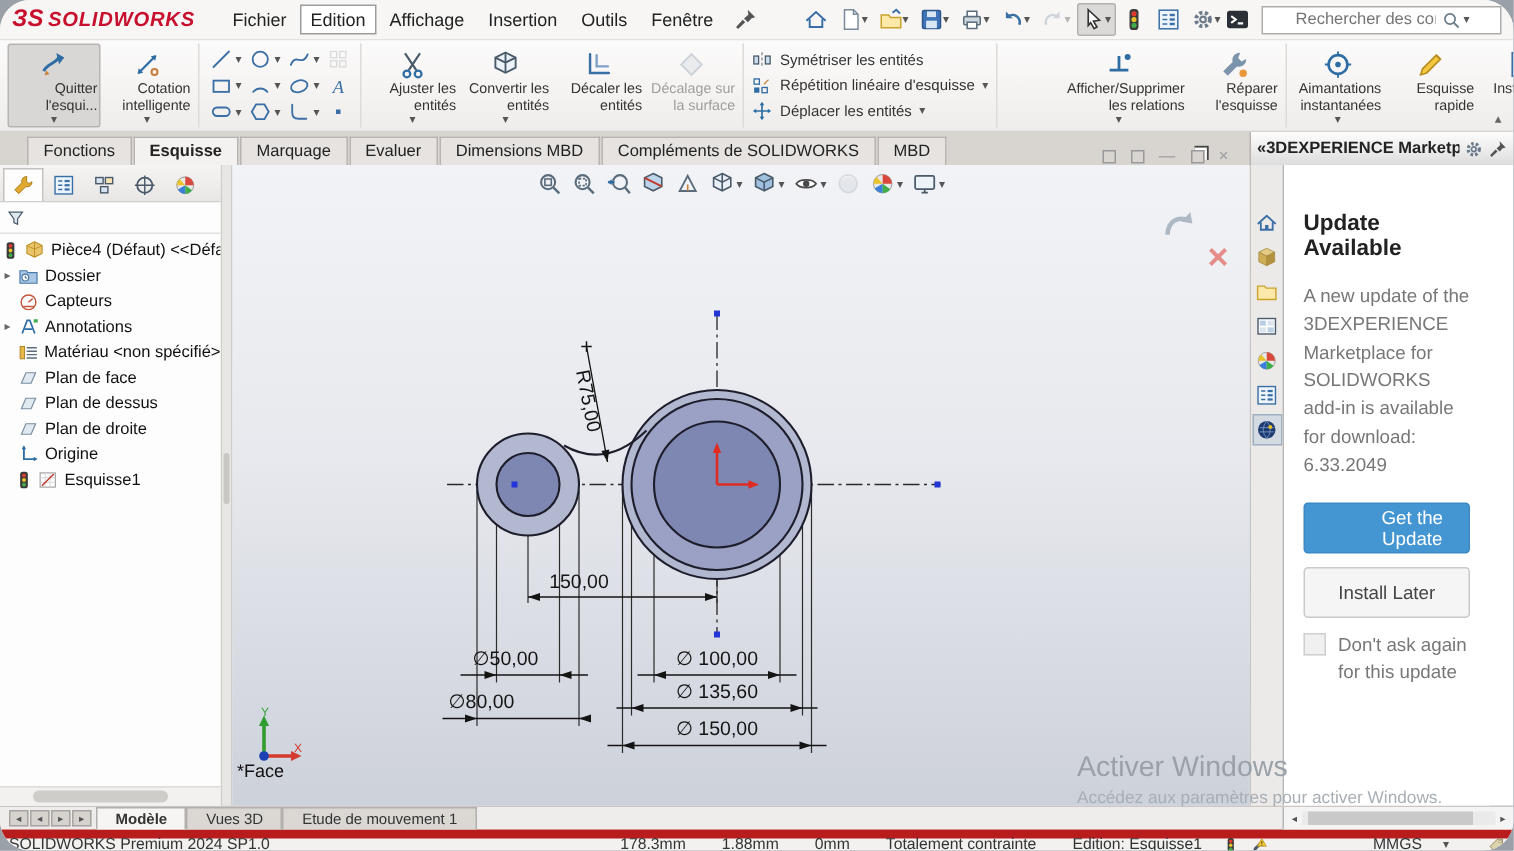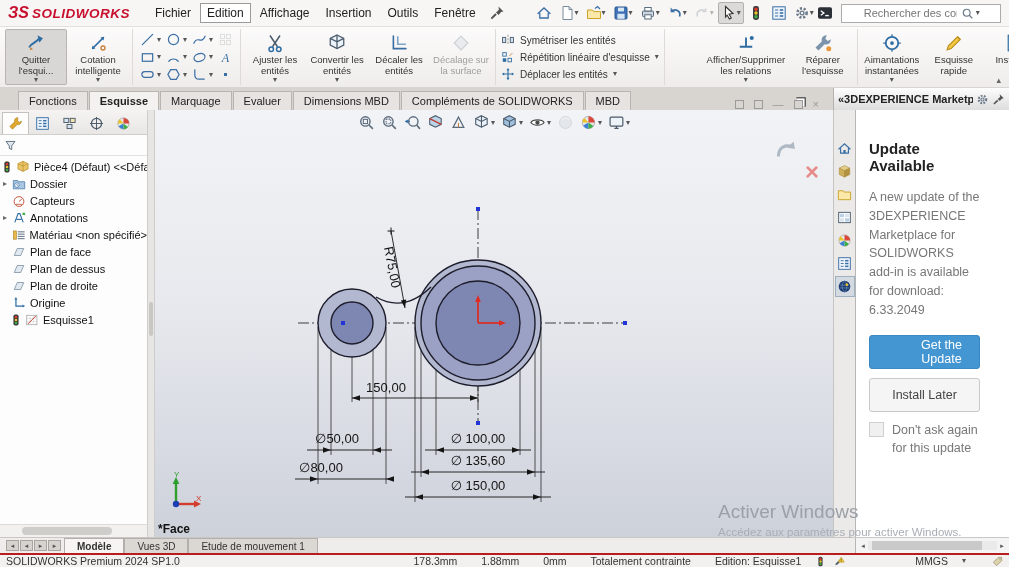--- a/index.html
+++ b/index.html
@@ -1,17 +1,17 @@
 <!DOCTYPE html>
 <html><head>
 <meta charset="utf-8">
 <style>
   html,body{margin:0;padding:0;background:#9aa0a8;}
   .app{position:relative;width:1009px;height:567px;background:#fff;overflow:hidden;
-       font-family:"Liberation Sans","DejaVu Sans",sans-serif;color:#222;font-size:12px;
+       font-family:"Liberation Sans","DejaVu Sans",sans-serif;color:#222;font-size:12px;border-radius:20px;
        -webkit-font-smoothing:antialiased;}
   .app *{box-sizing:border-box;}
   svg{display:block;}
   .ico{display:inline-flex;align-items:center;justify-content:center;}
   .ico svg{width:16px;height:16px;}
   .caret{font-size:8px;color:#555;line-height:1;}
 
   
   .menubar{height:27px;display:flex;align-items:center;background:#f7f6f5;border-bottom:1px solid #e3e1df;padding:0 8px;}
   .logo{display:flex;align-items:baseline;margin-right:18px;white-space:nowrap;}
@@ -34,21 +34,21 @@
   .boxico.dbl{box-shadow:2px -2px 0 -0.4px #fff,2.6px -2.6px 0 0.2px #444;}
 
   
   .ribbon{height:61px;display:flex;align-items:stretch;background:linear-gradient(#fcfbfb,#efedeb);
           border-bottom:1px solid #d7d4d1;padding:2px 2px;position:relative;}
   .rgroup{display:flex;align-items:stretch;padding:0 3px;}
   .rgroup + .rgroup{border-left:1px solid #ddDad7;}
   .rbig{display:flex;flex-direction:column;align-items:center;justify-content:flex-start;
         width:62px;padding:3px 1px 1px;border:1px solid transparent;border-radius:2px;text-align:center;}
   .rbig .ico svg{width:20px;height:20px;}
-  .rbig .lbl{font-size:9.5px;line-height:1.12;color:#333;margin-top:2px;}
+  .rbig .lbl{font-size:9.5px;line-height:1.12;color:#333;margin-top:2px;text-align:right;}
   .rbig .caret{margin-top:auto;padding-bottom:1px;}
   .rbig.active{background:#d9d7d5;border-color:#b7b4b1;}
   .rbig.disabled{opacity:.45;}
   .rbig.wide{width:92px;margin-left:32px;}
   .rgrid{display:flex;flex-direction:column;justify-content:space-between;padding:3px 2px;}
   .rgrid .grow{display:flex;align-items:center;gap:1px;}
   .gcell{display:flex;align-items:center;padding:0 2px;gap:2px;}
   .gcell .ico svg{width:15px;height:15px;}
   .gcell.disabled{opacity:.4;}
   .rstack{display:flex;flex-direction:column;justify-content:space-between;padding:4px 2px;}
@@ -94,21 +94,21 @@
   .viewport svg.sketch{position:absolute;left:0;top:0;}
   .hud{position:absolute;left:50%;top:3px;transform:translateX(-50%);display:flex;align-items:center;gap:4px;z-index:5;}
   .hud .hitem{display:flex;align-items:center;gap:1px;padding:1px;}
   .hud .ico svg{width:17px;height:17px;}
   .hud .disabled{opacity:.4;}
   .confirm-corner{position:absolute;right:12px;top:28px;z-index:5;width:46px;height:46px;}
   .cc-exit{position:absolute;left:0;top:0;opacity:.75;}
   .cc-exit svg{width:22px;height:22px;}
   .cc-cancel{position:absolute;right:2px;bottom:0;color:#e4736f;font-size:24px;font-weight:bold;opacity:.8;line-height:1;}
   .triad{position:absolute;left:14px;bottom:26px;z-index:4;}
-  .face-label{position:absolute;left:3px;bottom:1px;font-size:12px;font-weight:bold;color:#111;z-index:4;}
+  .face-label{position:absolute;left:3px;bottom:16px;font-size:12px;font-weight:normal;color:#111;z-index:4;}
 
   .taskpane-strip{width:22px;background:#eceae8;border-left:1px solid #c6c4c1;display:flex;flex-direction:column;align-items:center;padding-top:28px;gap:2px;}
   .strip-item{width:20px;height:21px;display:flex;align-items:center;justify-content:center;}
   .strip-item .ico svg{width:15px;height:15px;}
   .strip-item.active{background:#d4dae2;border:1px solid #9fb0c0;}
 
   .right-panel{width:138px;background:#fff;border-left:1px solid #b8b6b4;padding:30px 13px 0;}
   .right-panel h2{font-size:15px;margin:0 0 14px;color:#222;}
   .right-panel p{font-size:12.5px;line-height:1.5;color:#777;margin:0 0 16px;}
   .btn{display:block;width:100%;height:34px;border-radius:3px;font-size:12.5px;font-family:inherit;margin-bottom:9px;cursor:pointer;}
@@ -123,21 +123,21 @@
   .mnav span{width:13px;height:11px;background:#d6d3cf;border:1px solid #a8a5a1;color:#555;font-size:7px;display:flex;align-items:center;justify-content:center;}
   .mtab{font-size:10px;padding:1px 12px;border:1px solid #b2afac;border-bottom:none;background:#dbd8d4;color:#333;display:flex;align-items:center;}
   .mtab.active{background:#f7f5f3;font-weight:bold;}
   .mt-spacer{flex:1;}
   .rp-scroll{width:154px;background:#f4f4f4;border-left:1px solid #b8b6b4;position:relative;display:flex;align-items:center;padding:0 2px;}
   .rp-scroll .arr{font-size:7px;color:#555;width:10px;text-align:center;}
   .rp-scroll .track{flex:1;height:9px;background:#eaeaea;position:relative;}
   .rp-scroll .thumb{position:absolute;left:4px;top:0;width:85%;height:9px;background:#c9c9c9;}
 
   
-  .statusbar{height:14px;display:flex;align-items:center;background:#f2f1f0;border-top:2px solid #b91c1c;
+  .statusbar{height:14px;display:flex;align-items:center;background:#f2f1f0;border-top:6px solid #b91c1c;
              font-size:10.5px;color:#333;padding:0 6px;white-space:nowrap;}
   .statusbar .ico svg{width:11px;height:11px;}
   .sfields{margin-left:auto;display:flex;align-items:center;gap:24px;margin-right:14px;}
   .sicons{display:flex;align-items:center;gap:8px;margin-right:70px;}
   .sunits{display:flex;align-items:center;gap:14px;margin-right:26px;}
 
   .watermark{position:absolute;left:718px;top:501px;width:300px;z-index:40;pointer-events:none;color:#9aa1a8;}
   .watermark .l1{font-size:19px;font-weight:300;}
   .watermark .l2{font-size:11.5px;color:#a8aeb5;margin-top:3px;}
 </style>

